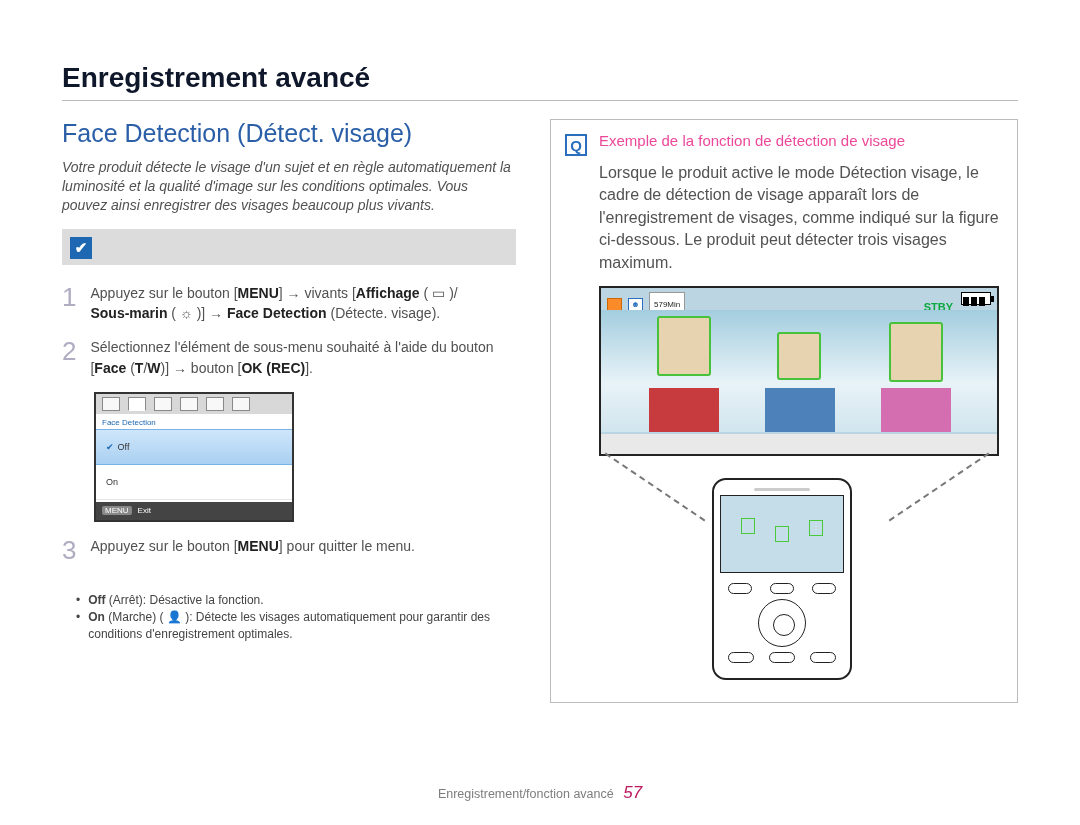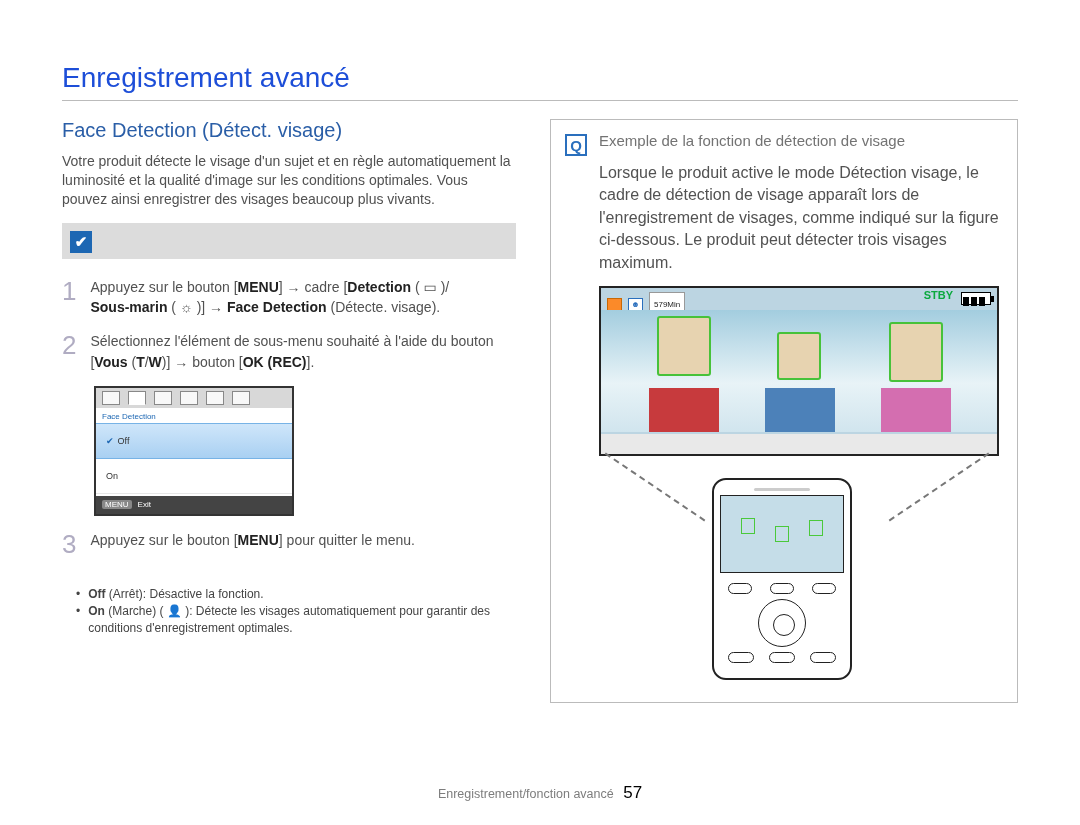--- a/index.html
+++ b/index.html
@@ -9,32 +9,32 @@
     width: 1080px;
     height: 825px;
     font-family: Arial, Helvetica, sans-serif;
     background: #fff;
     color: #5a5a5a;
     position: relative;
   }
   .page { padding: 62px 62px 40px 62px; display:flex; flex-direction:column; height:100%; }
   .doc-title {
     font-size: 28px;
-    color: #1d4ed8;
-    font-weight: 400;
+    color: #0f172a;
+    font-weight: 700;
     margin-bottom: 6px;
   }
   .hr { height:1px; background:#bbb; margin-bottom:18px; }
   .columns { display:flex; gap:34px; align-items:flex-start; flex:1; }
   .col-left { width: 455px; }
   .col-right { flex:1; border:1px solid #bbb; background:#fff; padding:12px 18px 22px 14px; }
   .section-title {
-    font-size: 20px; color:#2a5ea7; margin:0 0 10px 0; font-weight:400;
-  }
-  .intro { font-size:14px; line-height:1.35; color:#515151; margin-bottom:14px;}
+    font-size: 25px; color:#2a5ea7; margin:0 0 10px 0; font-weight:400;
+  }
+  .intro { font-size:14px; line-height:1.35; color:#515151; margin-bottom:14px;font-style:italic;}
   .note-box {
     background:#dcdcdc;
     padding: 6px 8px 6px 8px;
     font-size:11px;
     color:#444;
     display:flex;
     gap:10px;
     align-items:flex-start;
     margin-bottom:18px;
   }
@@ -69,32 +69,32 @@
   .sub-list { padding:8px 10px 0 14px; font-size:12px; line-height:1.45; color:#444; }
   .sub-list .item { display:flex; gap:8px; }
   .sub-list .bullet { flex-shrink:0; }
 
   .example-header { display:flex; gap:12px; align-items:flex-start; margin-bottom:6px;}
   .example-header .q-icon {
     width:22px; height:22px; border:2px solid #2a6fbd; color:#2a6fbd; font-weight:bold;
     display:flex; align-items:center; justify-content:center; font-size:15px;
     background:#fff; margin-top:2px; flex-shrink:0;
   }
-  .example-title { color:#737373; font-size:15px; flex:1;}
+  .example-title { color:#ec4899; font-size:15px; flex:1;}
   .example-desc { font-size:16px; color:#525252; line-height:1.4; margin-left:34px; margin-bottom:12px;}
 
   .screen-big {
     width:400px; height:170px; border:2px solid #232323; margin-left:34px; position:relative;
     background:#bcd5e2; overflow:hidden;
   }
   .biglabel { position:absolute; top:4px; left:6px; display:flex; gap:6px; align-items:center;}
   .badge-orange{width:15px;height:13px;background:#fb8a29;border:1px solid #c96804;}
   .badge-face{width:15px;height:13px;background:#fff;border:1px solid #2a6fbd;display:flex;align-items:center;justify-content:center;font-size:8px;color:#2a6fbd;}
   .badge-min{border:1px solid #999;background:#ffffff;font-size:8px;padding:12px 4px;height:17px;display:flex;align-items:center;color:#222;}
-  .stby{position:absolute;top:1px;right:44px;color:#0ba93e;font-size:11px;font-weight:bold;}
+  .stby{position:absolute;top:13px;right:44px;color:#0ba93e;font-size:11px;font-weight:bold;}
   .batt{position:absolute;top:4px;right:6px;width:30px;height:13px;border:1px solid #000;background:#fff;}
   .batt:after{content:"";position:absolute;right:-4px;top:3px;width:3px;height:6px;background:#000;}
   .batt .cell{display:inline-block;width:6px;height:9px;background:#000;margin:1px;}
   .photo-area{position:absolute;left:0;right:0;top:22px;bottom:22px;
     background:linear-gradient(180deg,#a3cddf 0%,#e8f3f7 60%,#d1e5ee 100%);
     display:flex; gap:30px; justify-content:center; align-items:center;}
   .face{ width:54px; height:60px; border:2px solid #47c23a; background:#e7d3b0; border-radius:3px;}
   .face.small{ width:44px; height:48px;}
   .outfit-r{position:absolute;bottom:0;width:70px;height:44px;background:#c73a3d;left:48px;}
   .outfit-b{position:absolute;bottom:0;width:70px;height:44px;background:#4c81b9;left:164px;}
@@ -114,21 +114,21 @@
   .device .dpad:after{content:"";position:absolute;left:14px;top:14px;width:20px;height:20px;border:1.3px solid #222;border-radius:50%;}
   .device .drow.bottom .dbtn{width:26px;}
 
   .dash-conn{
     position:absolute; border-top:2px dashed #777;
   }
   .pagefoot {
     position:absolute; bottom:22px; left:0; right:0; text-align:center;
     font-size:12.5px; color:#7d7d7d;
   }
-  .pagefoot .num{ font-size:17px; color:#000000; margin-left:6px;}
+  .pagefoot .num{ font-size:17px; color:#be185d; margin-left:6px;font-style:italic;}
 </style>
 </head>
 <body>
 
 <div class="page">
   <div class="doc-title">Enregistrement avancé</div>
   <div class="hr"></div>
 
   <div class="columns">
 
@@ -137,30 +137,30 @@
       <div class="intro">Votre produit détecte le visage d'un sujet et en règle automatiquement la luminosité et la qualité d'image sur les conditions optimales. Vous pouvez ainsi enregistrer des visages beaucoup plus vivants.</div>
 
       <div class="note-box">
         <div class="check-icon">✔</div>
       </div>
 
       
       <div class="step">
         <div class="step-num">1</div>
         <div>
-          <span>Appuyez sur le bouton [</span><b>MENU</b><span>] → cadre [</span><b>Detection</b><span> ( ▭ )/ </span><br>
+          <span>Appuyez sur le bouton [</span><b>MENU</b><span>] → vivants [</span><b>Affichage</b><span> ( ▭ )/ </span><br>
           <b>Sous-marin</b><span> ( ☼ )] → </span><b>Face Detection</b><span> (Détecte. visage).</span>
         </div>
       </div>
 
       
       <div class="step">
         <div class="step-num">2</div>
         <div>
-          <span>Sélectionnez l'élément de sous-menu souhaité à l'aide du bouton [</span><b>Vous</b><span> (</span><b>T</b><span>/</span><b>W</b><span>)] → bouton [</span><b>OK (REC)</b><span>].</span>
+          <span>Sélectionnez l'élément de sous-menu souhaité à l'aide du bouton [</span><b>Face</b><span> (</span><b>T</b><span>/</span><b>W</b><span>)] → bouton [</span><b>OK (REC)</b><span>].</span>
         </div>
       </div>
 
       
       <div class="menu-screen">
         <div class="menu-topbar">
           <div class="tab"></div>
           <div class="tab active"></div>
           <div class="tab"></div>
           <div class="tab"></div>

